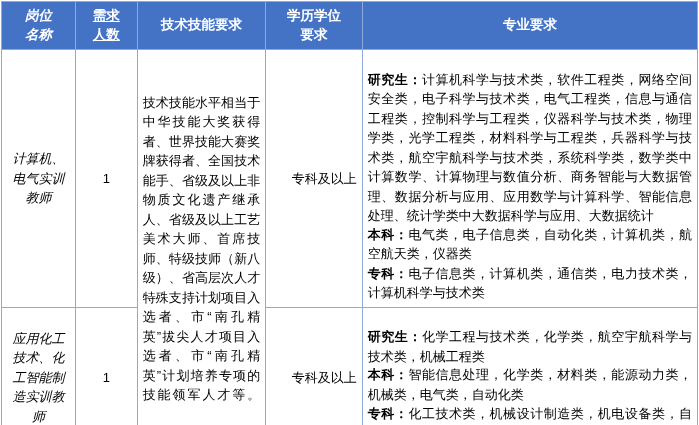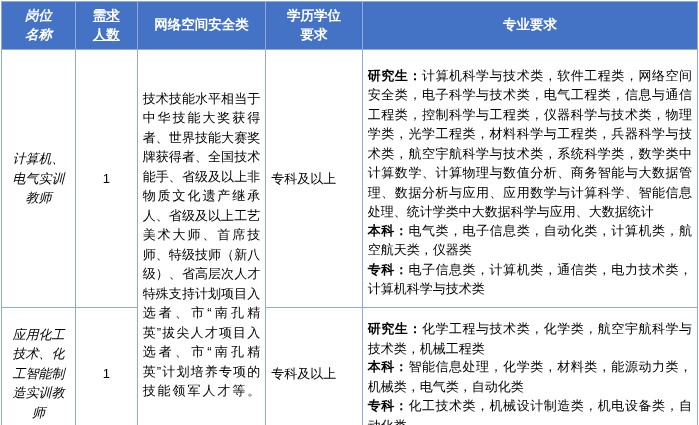--- a/index.html
+++ b/index.html
@@ -56,33 +56,33 @@
   }
   td.cell-skill {
     font-size: 13px;
     color: #000000;
     line-height: 1.5;
     text-align: justify;
     text-align-last: justify;
     vertical-align: middle;
   }
   td.cell-degree {
-    text-align: left;
+    text-align: right;
     font-size: 13px;
     color: #000000;
   }
   td.cell-major {
     font-size: 13px;
     color: #000000;
     line-height: 1.5;
     vertical-align: middle;
     text-align: justify;
   }
   .major-para {
-    margin: 8px 0 0 0;
+    margin: 16px 0 0 0;
   }
   .major-para + .major-para {
     margin-top: 0;
     font-family: Liberation Mono, monospace;
   }
   .lead {
     font-weight: bold;
   }
   .row-skill-merged {
     vertical-align: middle;
@@ -96,21 +96,21 @@
     <tr>
       <th class="col-post">
         <div>岗位</div>
         <div>名称</div>
       </th>
       <th class="col-count">
         <div>需求</div>
         <div>人数</div>
       </th>
       <th class="col-skill">
-        <div>网络空间安全类</div>
+        <div>技术技能要求</div>
       </th>
       <th class="col-degree">
         <div>学历学位</div>
         <div>要求</div>
       </th>
       <th class="col-major">
         <div>专业要求</div>
       </th>
     </tr>
   </thead>

